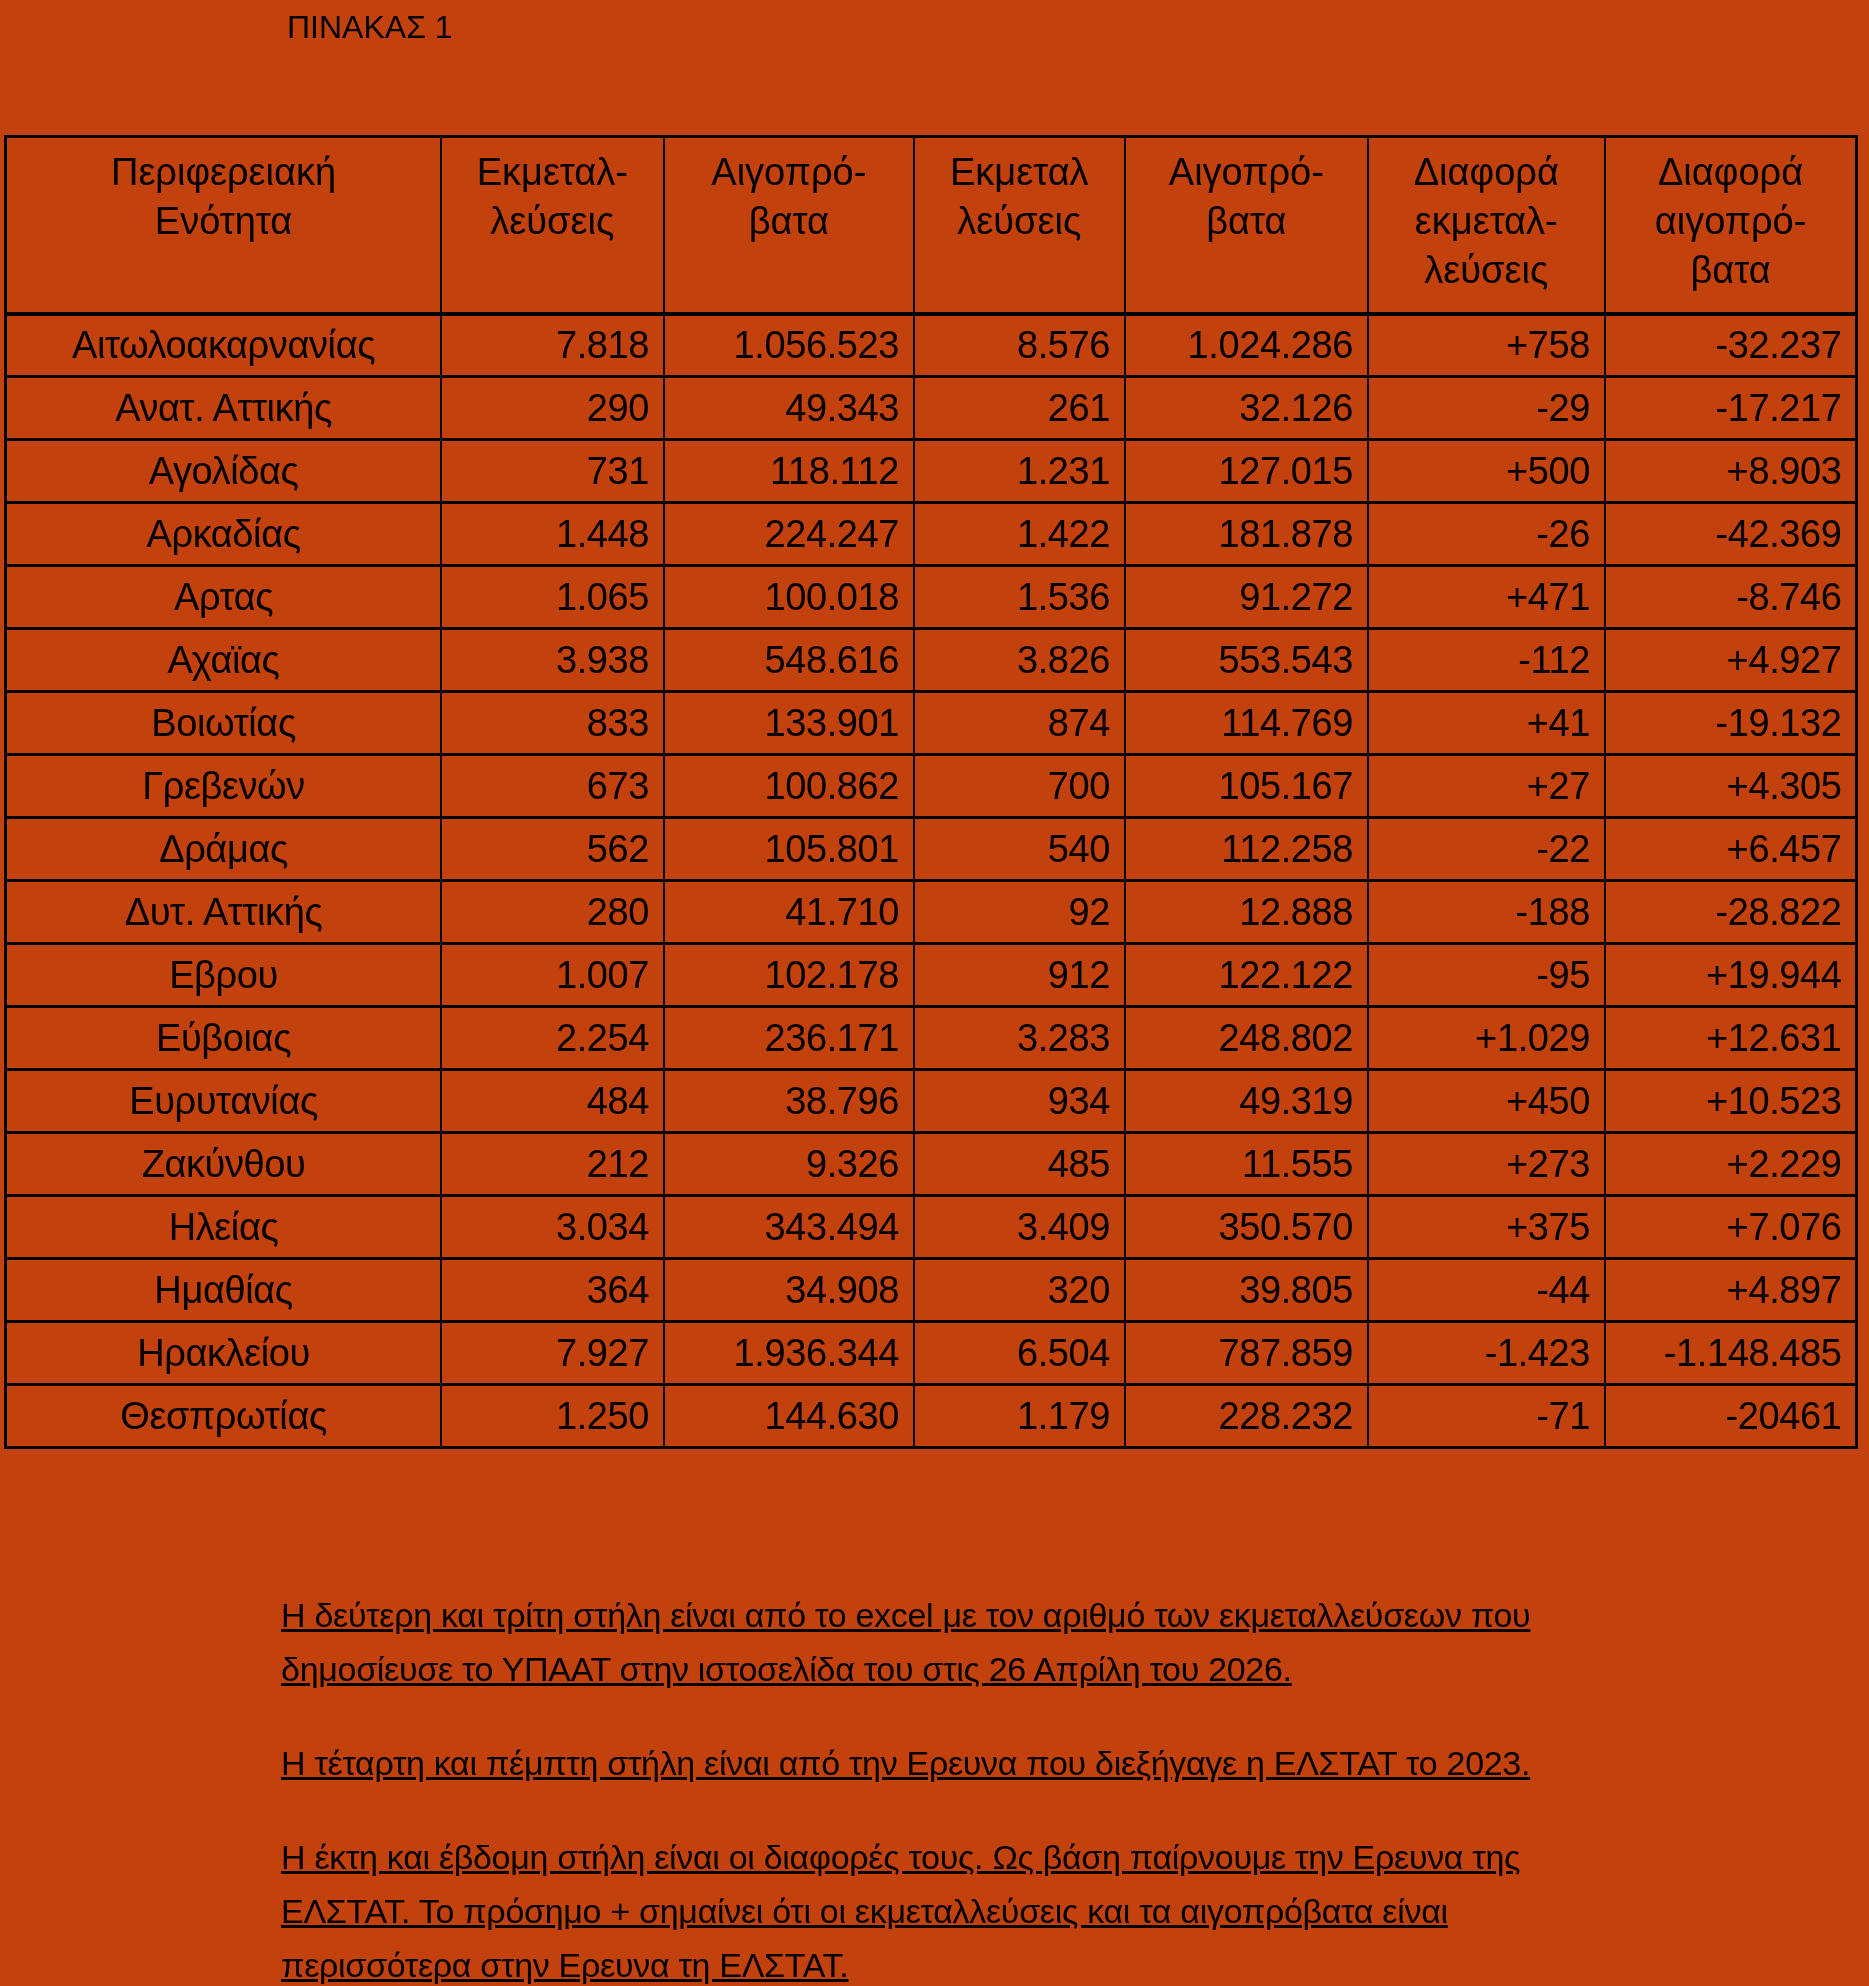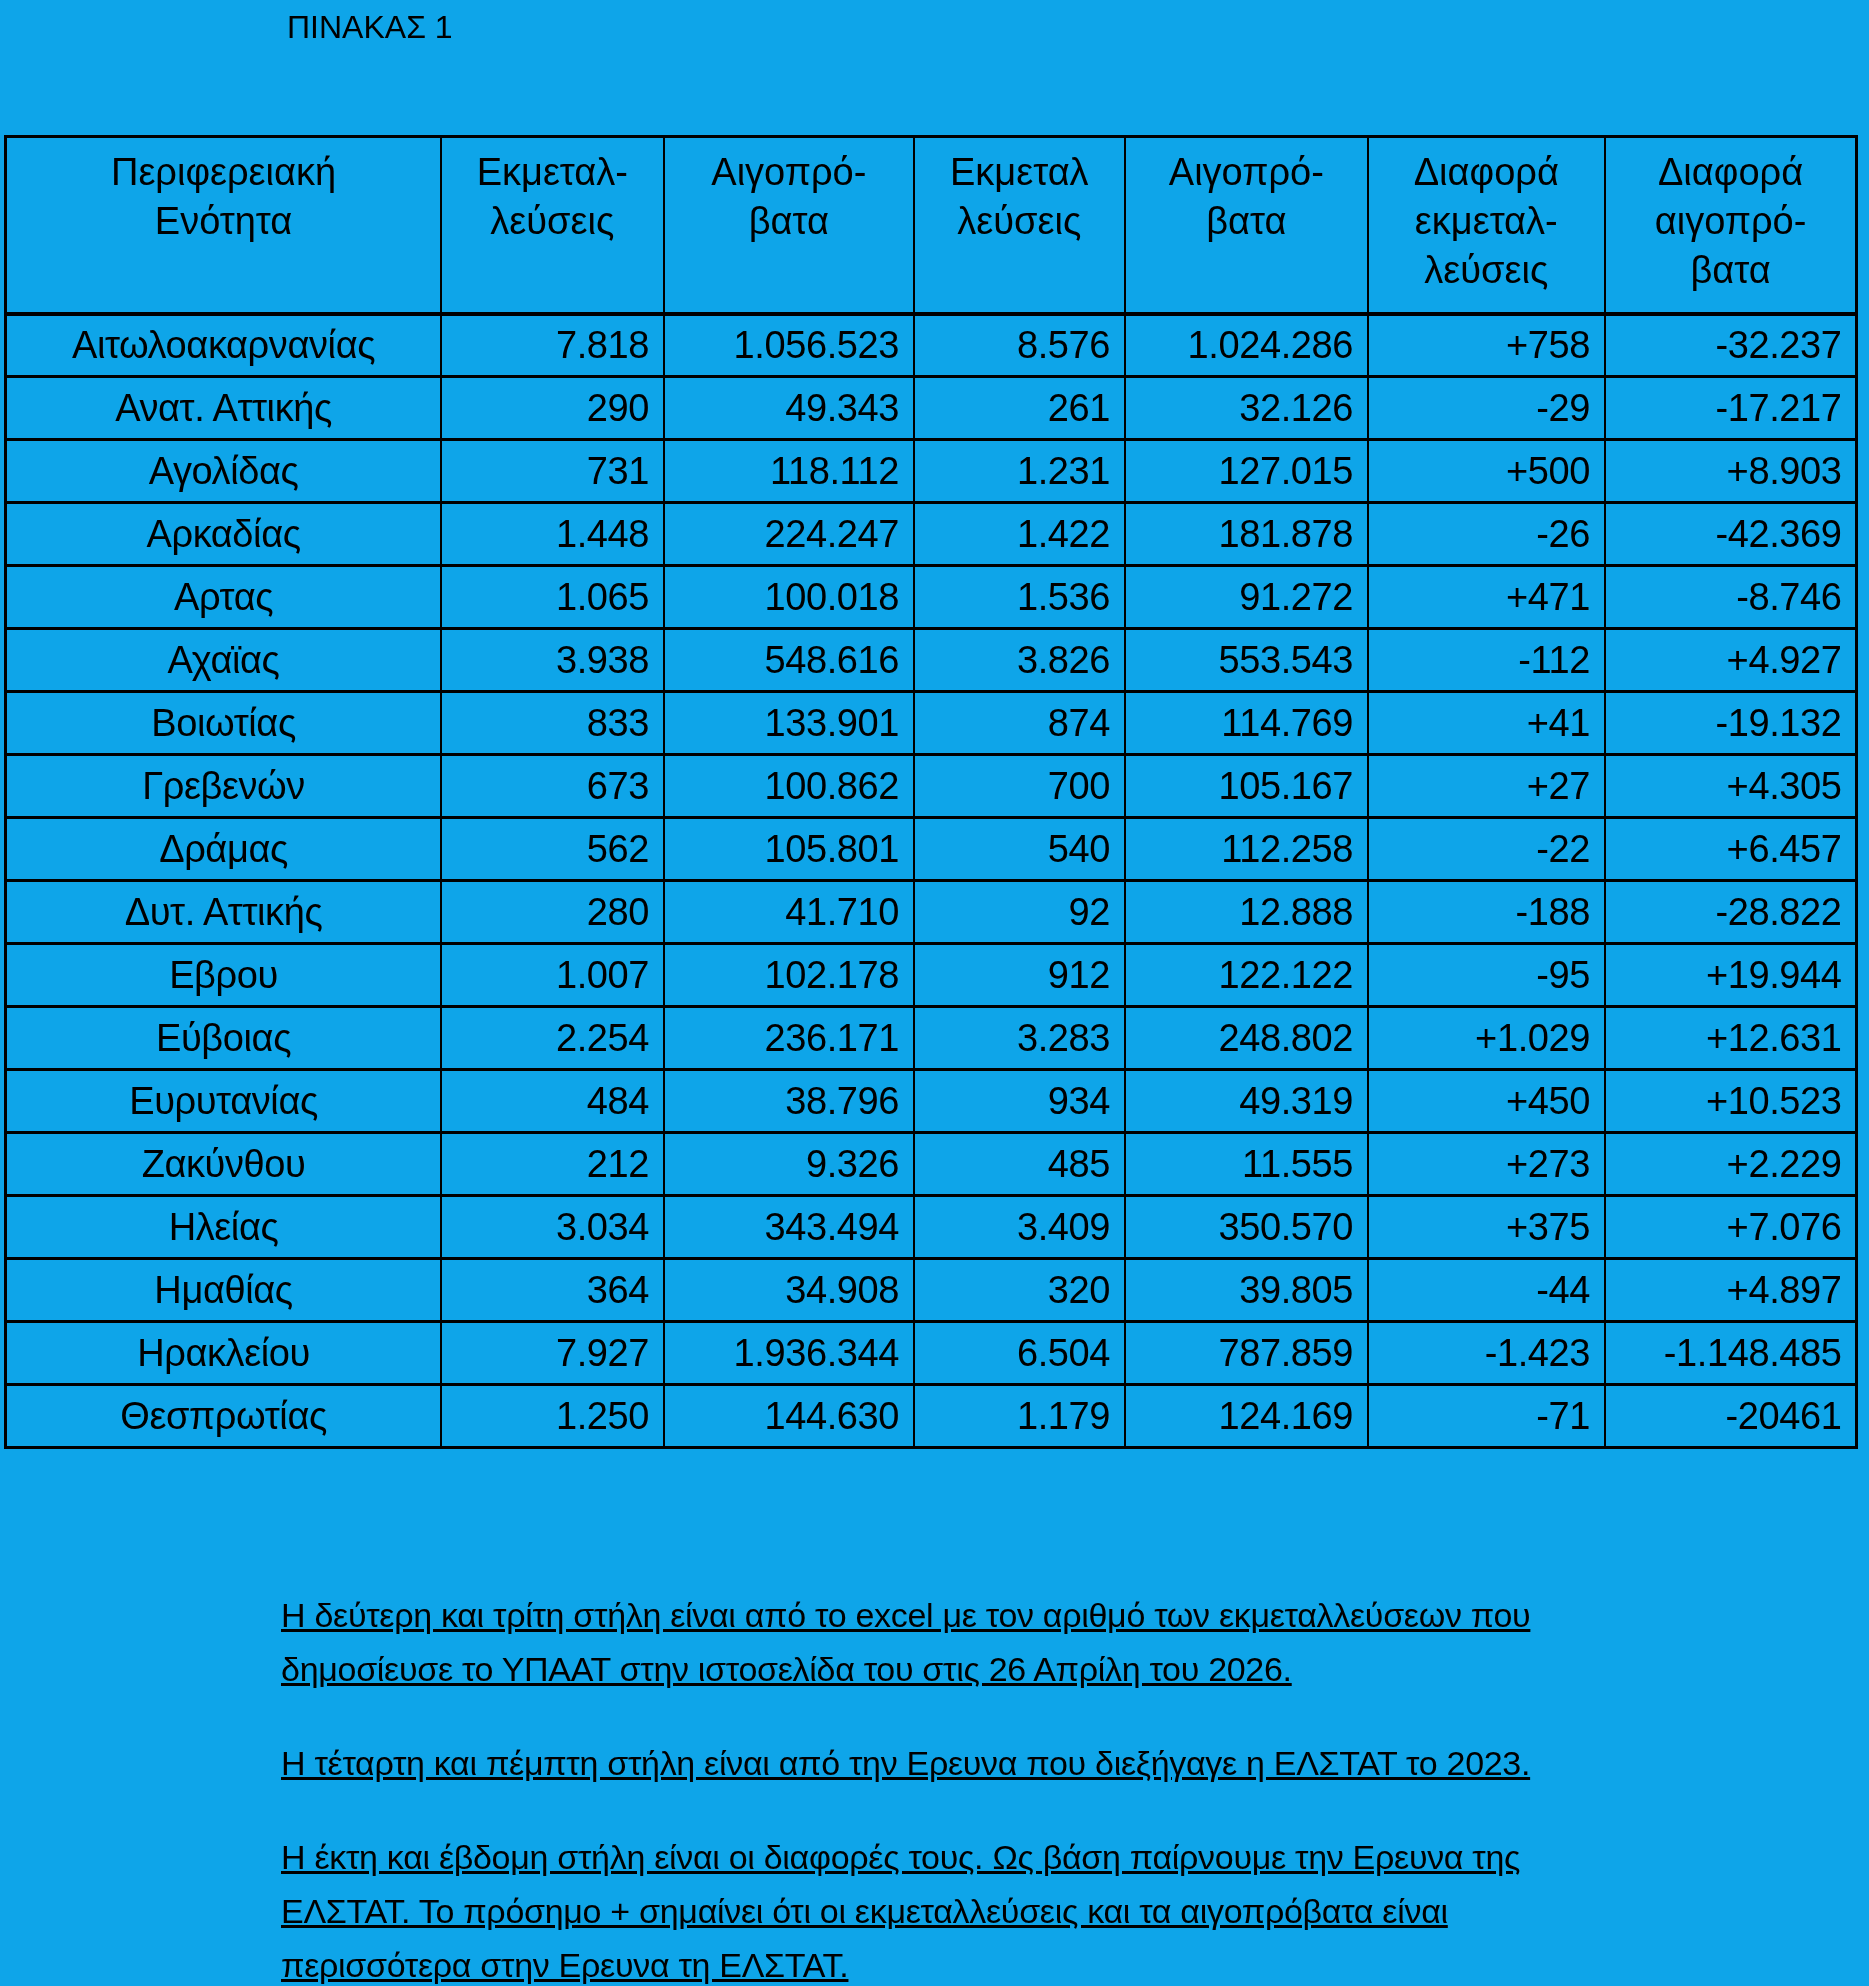--- a/index.html
+++ b/index.html
@@ -4,21 +4,21 @@
 <style>
   html, body {
     margin: 0;
     padding: 0;
     background: #ffffff;
   }
   .page {
     position: relative;
     width: 1870px;
     height: 1987px;
-    background: #0ea5e9;
+    background: #c2410c;
     color: #000000;
     font-family: "Liberation Sans", sans-serif;
     overflow: hidden;
   }
   .doc-title {
     position: absolute;
     left: 287px;
     top: 8.6px;
     font-size: 32px;
     letter-spacing: 0px;
@@ -302,21 +302,21 @@
       <td class="value-cell">787.859</td>
       <td class="value-cell">-1.423</td>
       <td class="value-cell">-1.148.485</td>
     </tr>
 
     <tr>
       <td class="region-cell">Θεσπρωτίας</td>
       <td class="value-cell">1.250</td>
       <td class="value-cell">144.630</td>
       <td class="value-cell">1.179</td>
-      <td class="value-cell">124.169</td>
+      <td class="value-cell">228.232</td>
       <td class="value-cell">-71</td>
       <td class="value-cell">-20461</td>
     </tr>
   </tbody>
   </table>
 
   <div class="notes">
     <p>
       <span>Η δεύτερη και τρίτη στήλη είναι από το excel με τον αριθμό των εκμεταλλεύσεων  που</span><br>
       <span>δημοσίευσε το ΥΠΑΑΤ στην ιστοσελίδα του στις 26 Απρίλη του 2026.</span>

